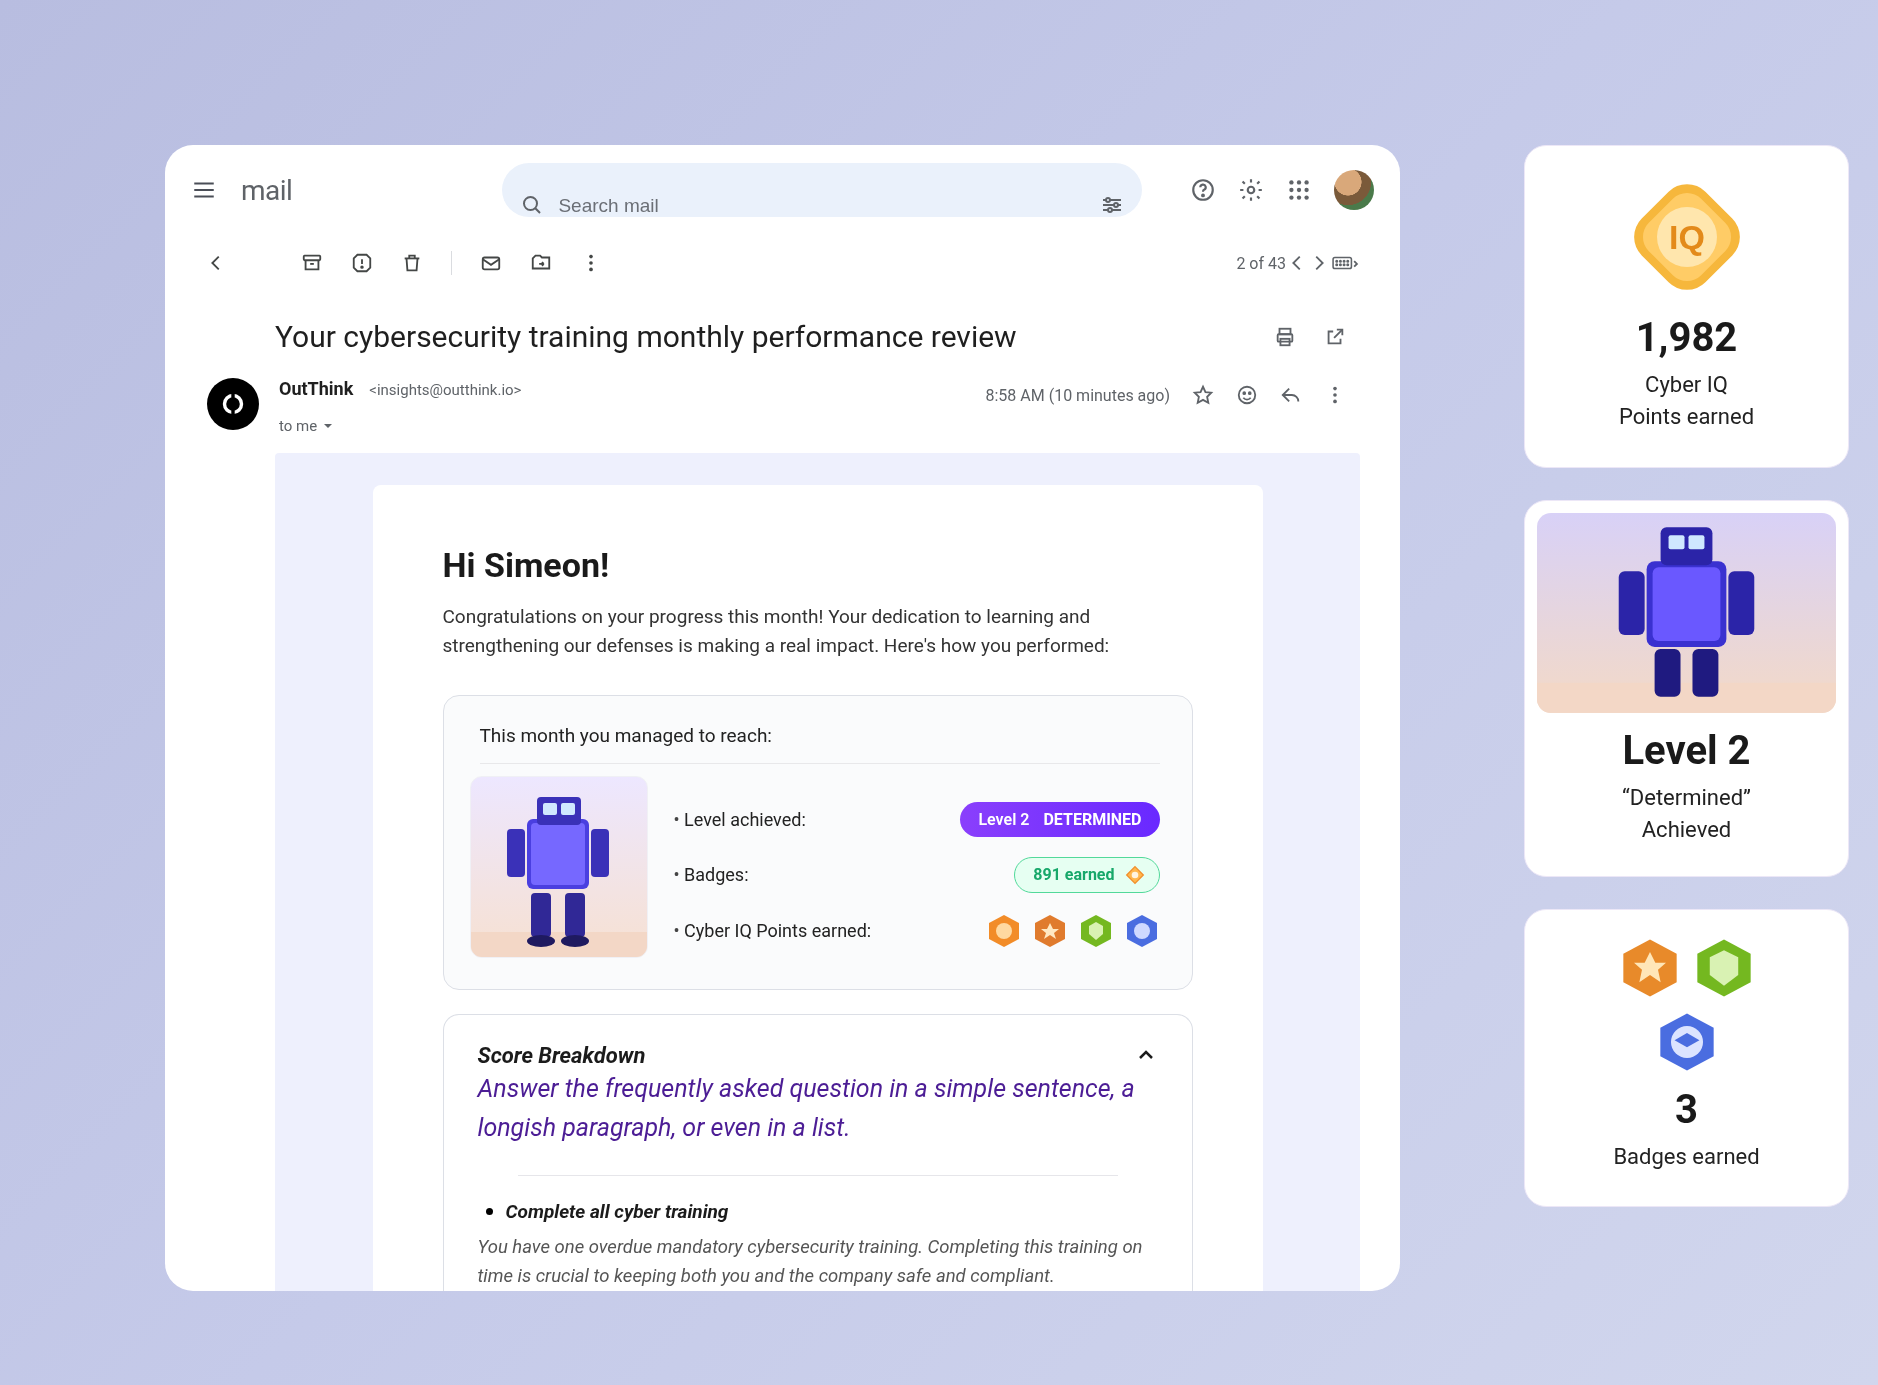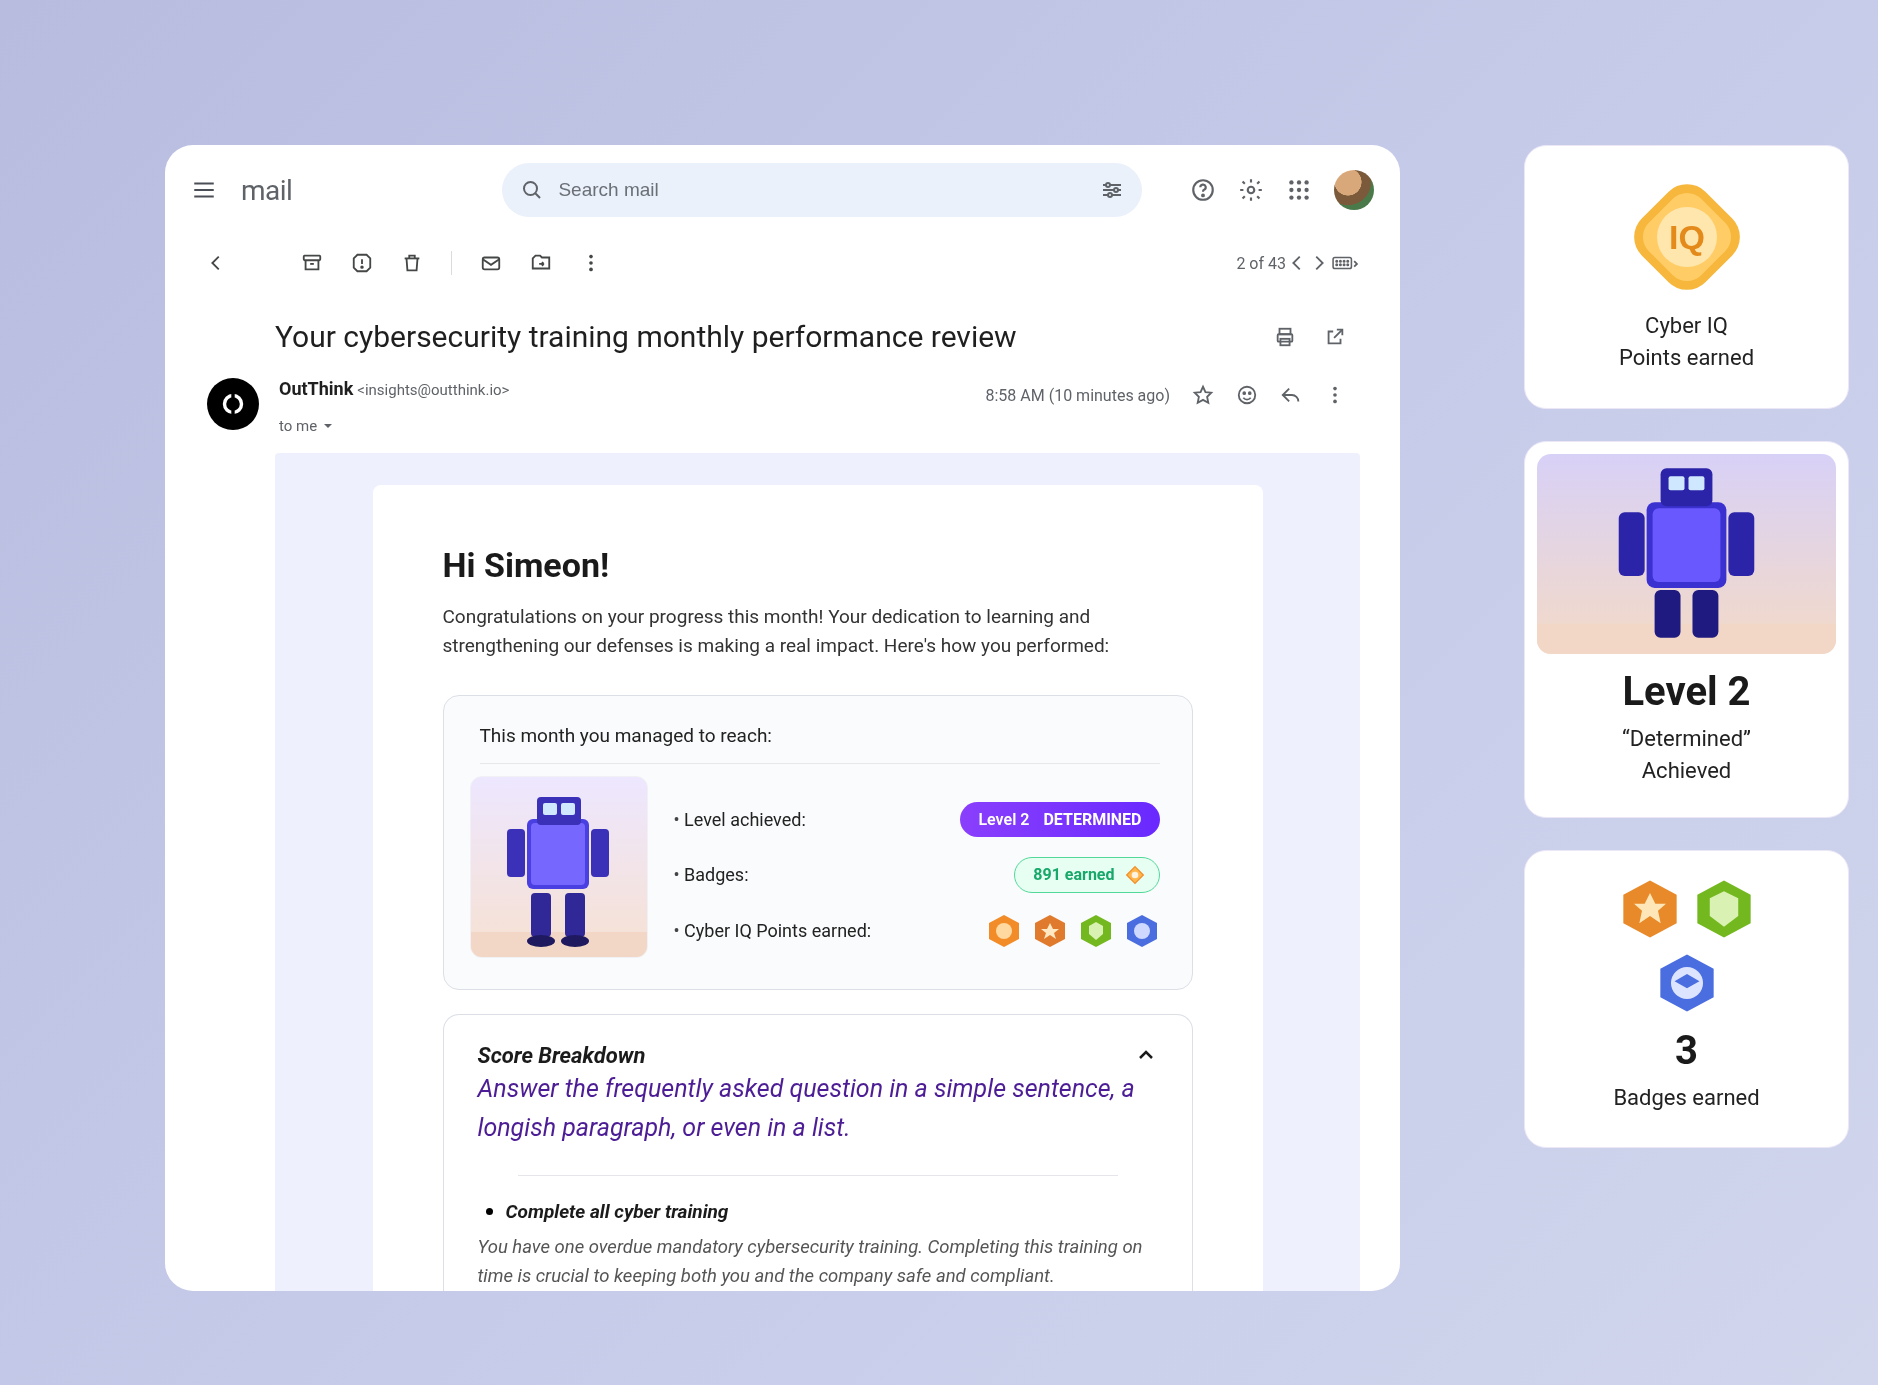--- a/index.html
+++ b/index.html
@@ -45,21 +45,21 @@
     margin-left: 4px;
   }
   .search-wrap {
     flex: 0 0 auto;
     margin-left: 190px;
     width: 640px;
     height: 54px;
     background: #eaf1fb;
     border-radius: 30px;
     display: flex;
-    align-items: center;
+    align-items: flex-end;
     padding: 0 18px;
     gap: 14px;
     color: #5f6368;
   }
   .search-wrap svg { flex: 0 0 auto; }
   .search-input {
     flex: 1;
     border: none;
     background: transparent;
     font-size: 19px;
@@ -128,21 +128,21 @@
     gap: 20px;
   }
   .sender-avatar {
     width: 52px; height: 52px; border-radius: 50%;
     background: #000;
     display: flex; align-items: center; justify-content: center;
   }
   .sender-avatar svg { width: 34px; height: 34px; }
   .sender-info { flex: 1; }
   .sender-name { font-size: 18px; font-weight: 700; color: #1f1f1f; display:inline; }
-  .sender-email { font-size: 15px; color: #5f6368; margin-left: 0; }
+  .sender-email { font-size: 15px; color: #5f6368; margin-left: 12px; }
   .sender-to { font-size: 15px; color: #5f6368; margin-top: 18px; display:flex; align-items:center; gap:5px;}
   .sender-meta {
     display: flex; align-items: center; gap: 22px; color:#5f6368; font-size:16px;
     padding-top: 6px;
   }
 
   
   .email-outer {
     background: #eef0fd;
     margin: 0 30px 0 100px;
@@ -569,20 +569,21 @@
 
     <div class="side-card">
       <div class="iq-badge">
         <svg viewBox="0 0 130 130">
           <rect x="20" y="20" width="90" height="90" rx="26" transform="rotate(45 65 65)" fill="#f6b73c"></rect>
           <rect x="28" y="28" width="74" height="74" rx="20" transform="rotate(45 65 65)" fill="#ffcc66"></rect>
           <circle cx="65" cy="65" r="30" fill="#ffe6ad"></circle>
           <text x="65" y="77" text-anchor="middle" font-size="34" font-weight="800" fill="#e38a1a" font-family="Arial">IQ</text>
         </svg>
       </div>
+      <div class="big">1,982</div>
       <div class="lines">
         <div>Cyber IQ</div>
         <div>Points earned</div>
       </div>
     </div>
 
     <div class="side-card" style="padding:12px 12px 30px 12px">
       <div class="robot-side">
         <svg viewBox="0 0 300 200" width="100%" height="100%">
           <rect x="0" y="170" width="300" height="30" fill="#f3d7c6"></rect>

